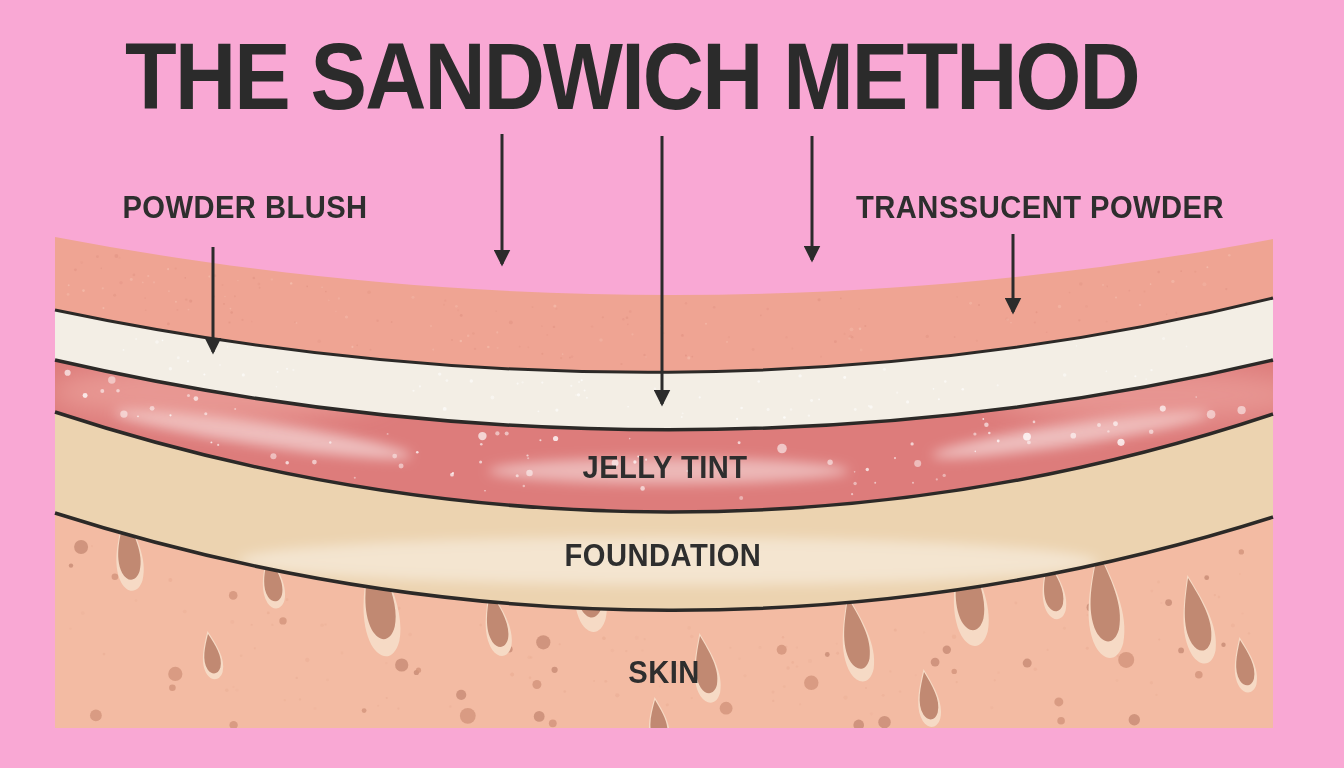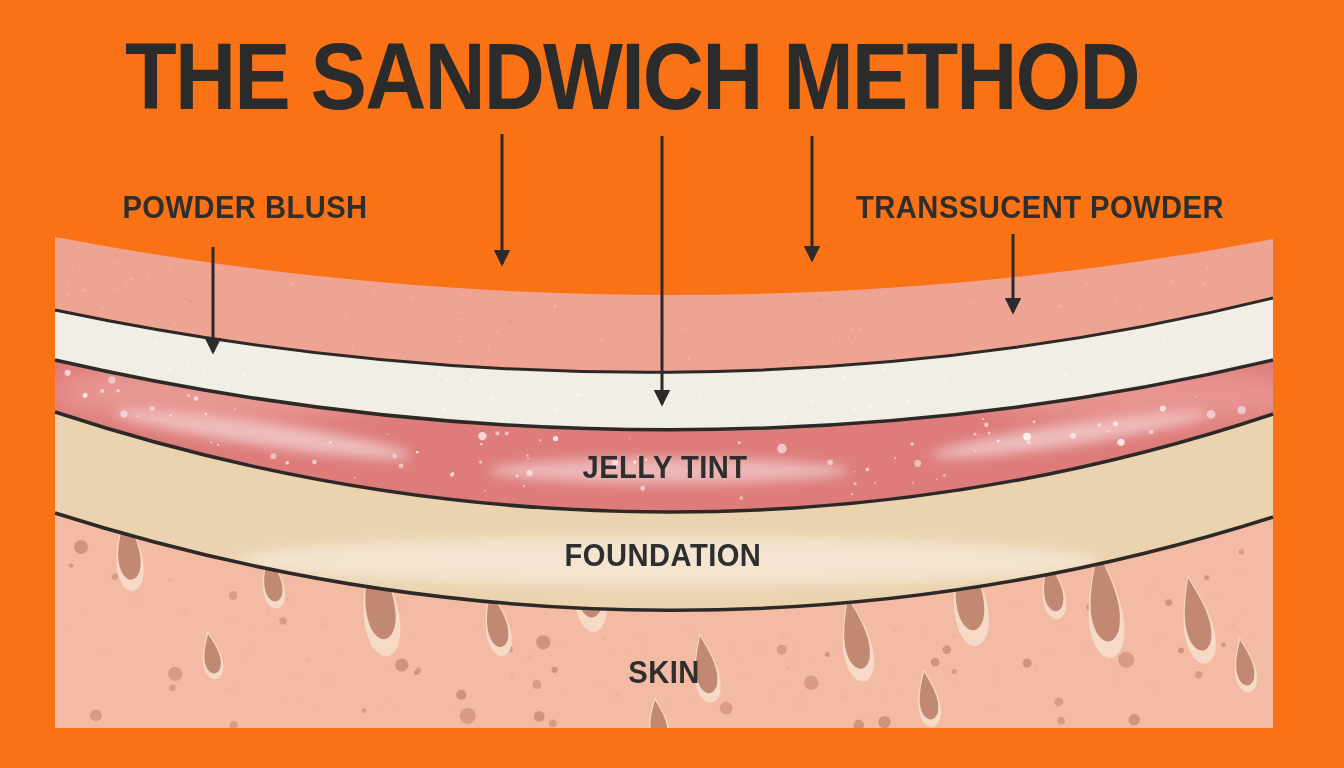--- a/index.html
+++ b/index.html
@@ -1,16 +1,16 @@
 <!DOCTYPE html>
 <html><head>
 <meta charset="utf-8">
 <style>
   html,body{margin:0;padding:0;background:#ffffff;}
-  #stage{position:relative;width:1344px;height:768px;overflow:hidden;background:#f97316;
+  #stage{position:relative;width:1344px;height:768px;overflow:hidden;background:#f9a8d4;
          font-family:"Liberation Sans", sans-serif;text-align:right;}
   #diagram-svg{position:absolute;left:0;top:0;}
   .title{position:absolute;left:632px;top:30px;transform:translateX(-50%) scaleX(.9);
          transform-origin:center top;font-size:94px;font-weight:700;letter-spacing:-2px;
          color:#2b2b2b;white-space:nowrap;line-height:1;}
   .label{position:absolute;transform:translateX(-50%) scaleX(.94);transform-origin:center top;
          font-size:31px;font-weight:700;color:#2e2e2e;white-space:nowrap;line-height:1;
          letter-spacing:.5px;}
   .lbl-powder-blush{left:245px;top:192px;}
   .lbl-translucent{left:1040px;top:192px;}

